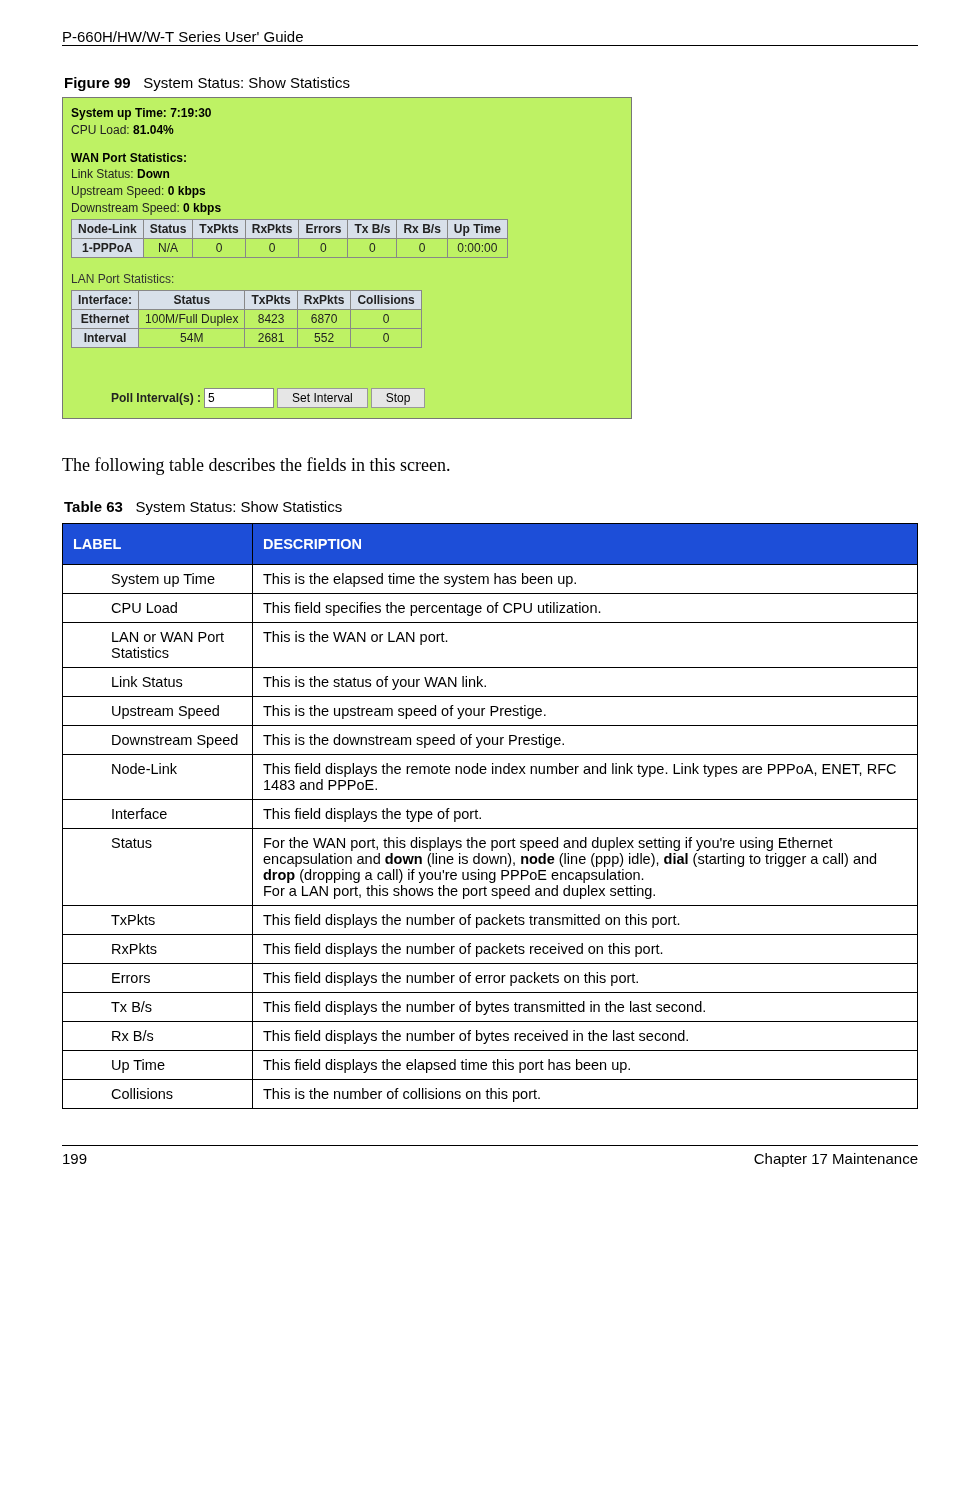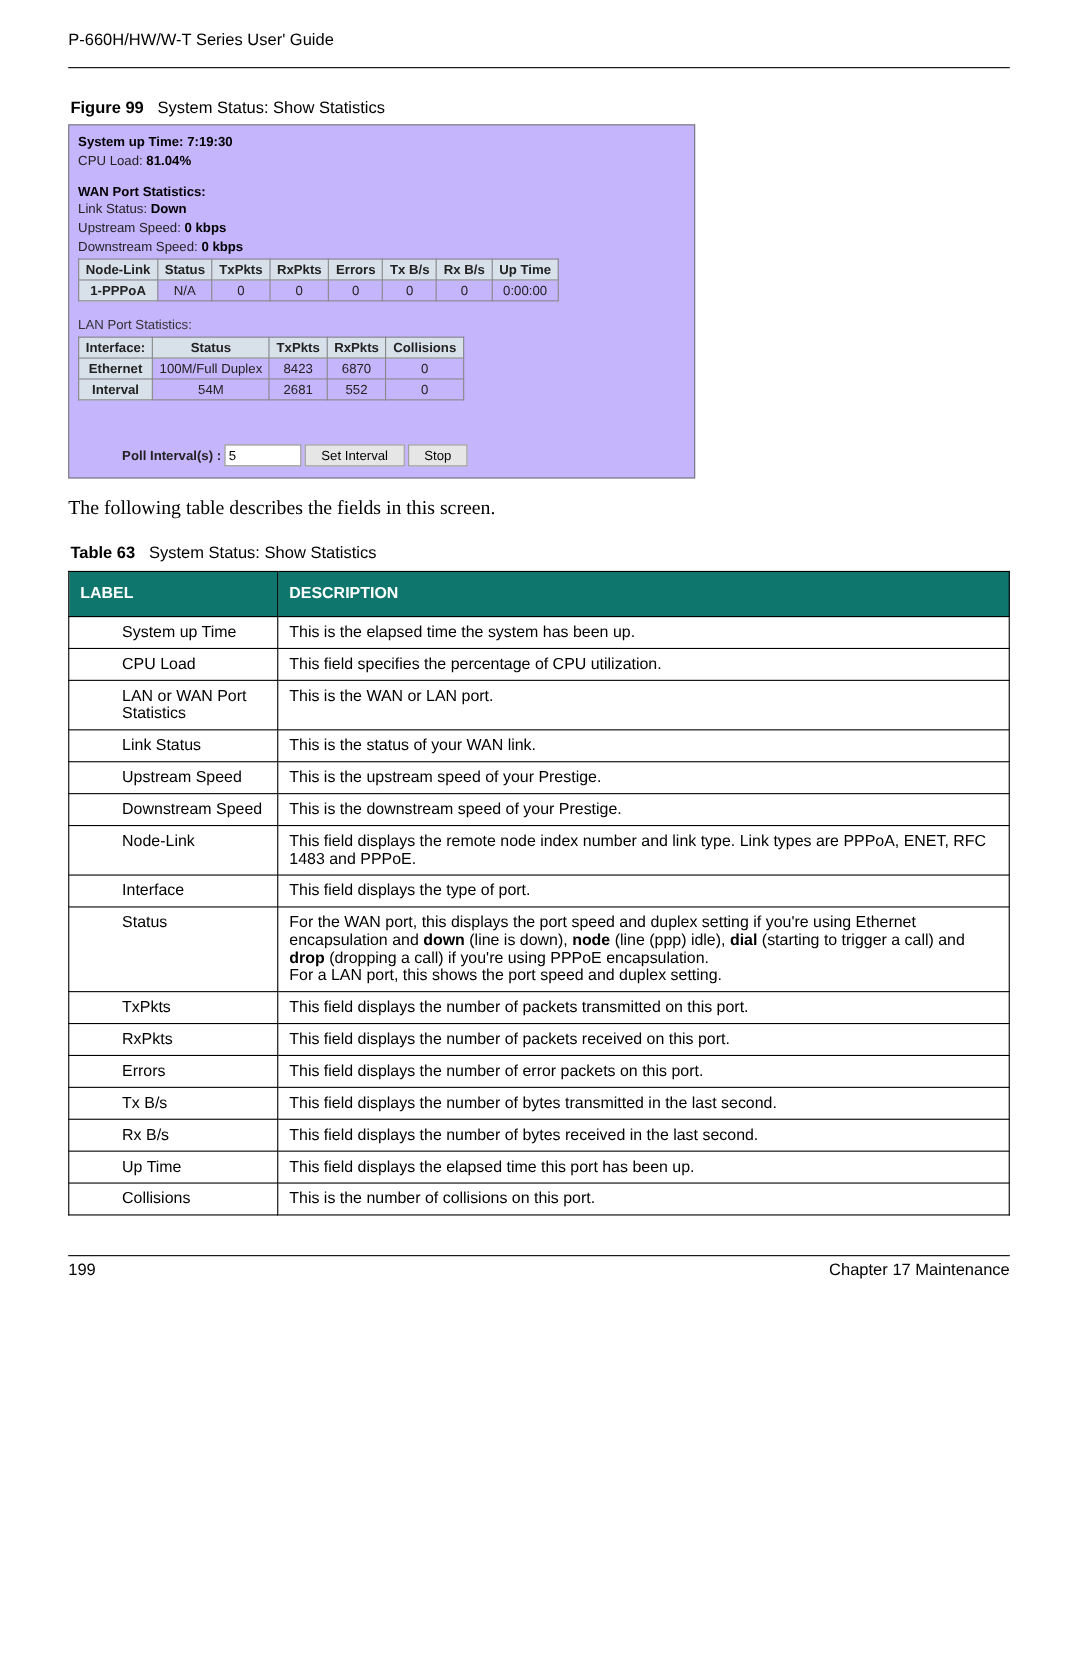--- a/index.html
+++ b/index.html
@@ -10,34 +10,34 @@
     background: #fff;
     color: #000;
     width: 980px;
   }
   .page {
     padding: 28px 62px 20px 62px;
   }
   .running-header {
     font-size: 15px;
     border-bottom: 1px solid #000;
-    padding-bottom: 16px;
+    padding-bottom: 0;
     margin-bottom: 28px;
   }
   .fig-caption {
     font-size: 15px;
     margin: 0 0 6px 2px;
   }
   .fig-caption b { font-weight: bold; }
   .screenshot-box {
     border: 1px solid #777;
     width: 570px;
     padding: 6px 8px 10px 8px;
-    background: #c4b5fd;
-    margin-bottom: 16px;
+    background: #bef264;
+    margin-bottom: 36px;
     font-family: Tahoma, Arial, sans-serif;
     font-size: 12px;
     color: #222;
   }
   .ss-line { margin: 2px 0 3px 0; }
   .ss-strong { font-weight: bold; color:#000; }
   .ss-section { font-weight: bold; color:#000; margin-top: 14px; }
   .ss-plain { color:#333; margin-top: 14px; }
   .wan-table, .lan-table {
     border-collapse: collapse;
@@ -115,21 +115,21 @@
     font-weight: bold;
   }
   .desc-table thead th { color:#fff; }
   .desc-table thead th { color:#ffffff; }
   .desc-table thead th { color:#ffffff; }
   .desc-table thead th { color:#ffffff; }
   .desc-table thead th { color:#ffffff; }
   .desc-table thead th { color:#ffffff; }
   .desc-table thead th { color:#ffffff; }
   .desc-table thead th {
-    background:#0f766e;
+    background:#1d4ed8;
     color:#ffffff;
   }
   .desc-table thead th { color:#fff; }
   .desc-table thead th { color:#fff; }
   .desc-table thead th { color:#fff; }
   .desc-table thead th {
     color:#fff;
   }
   .desc-table thead th {
     color:#fff;

